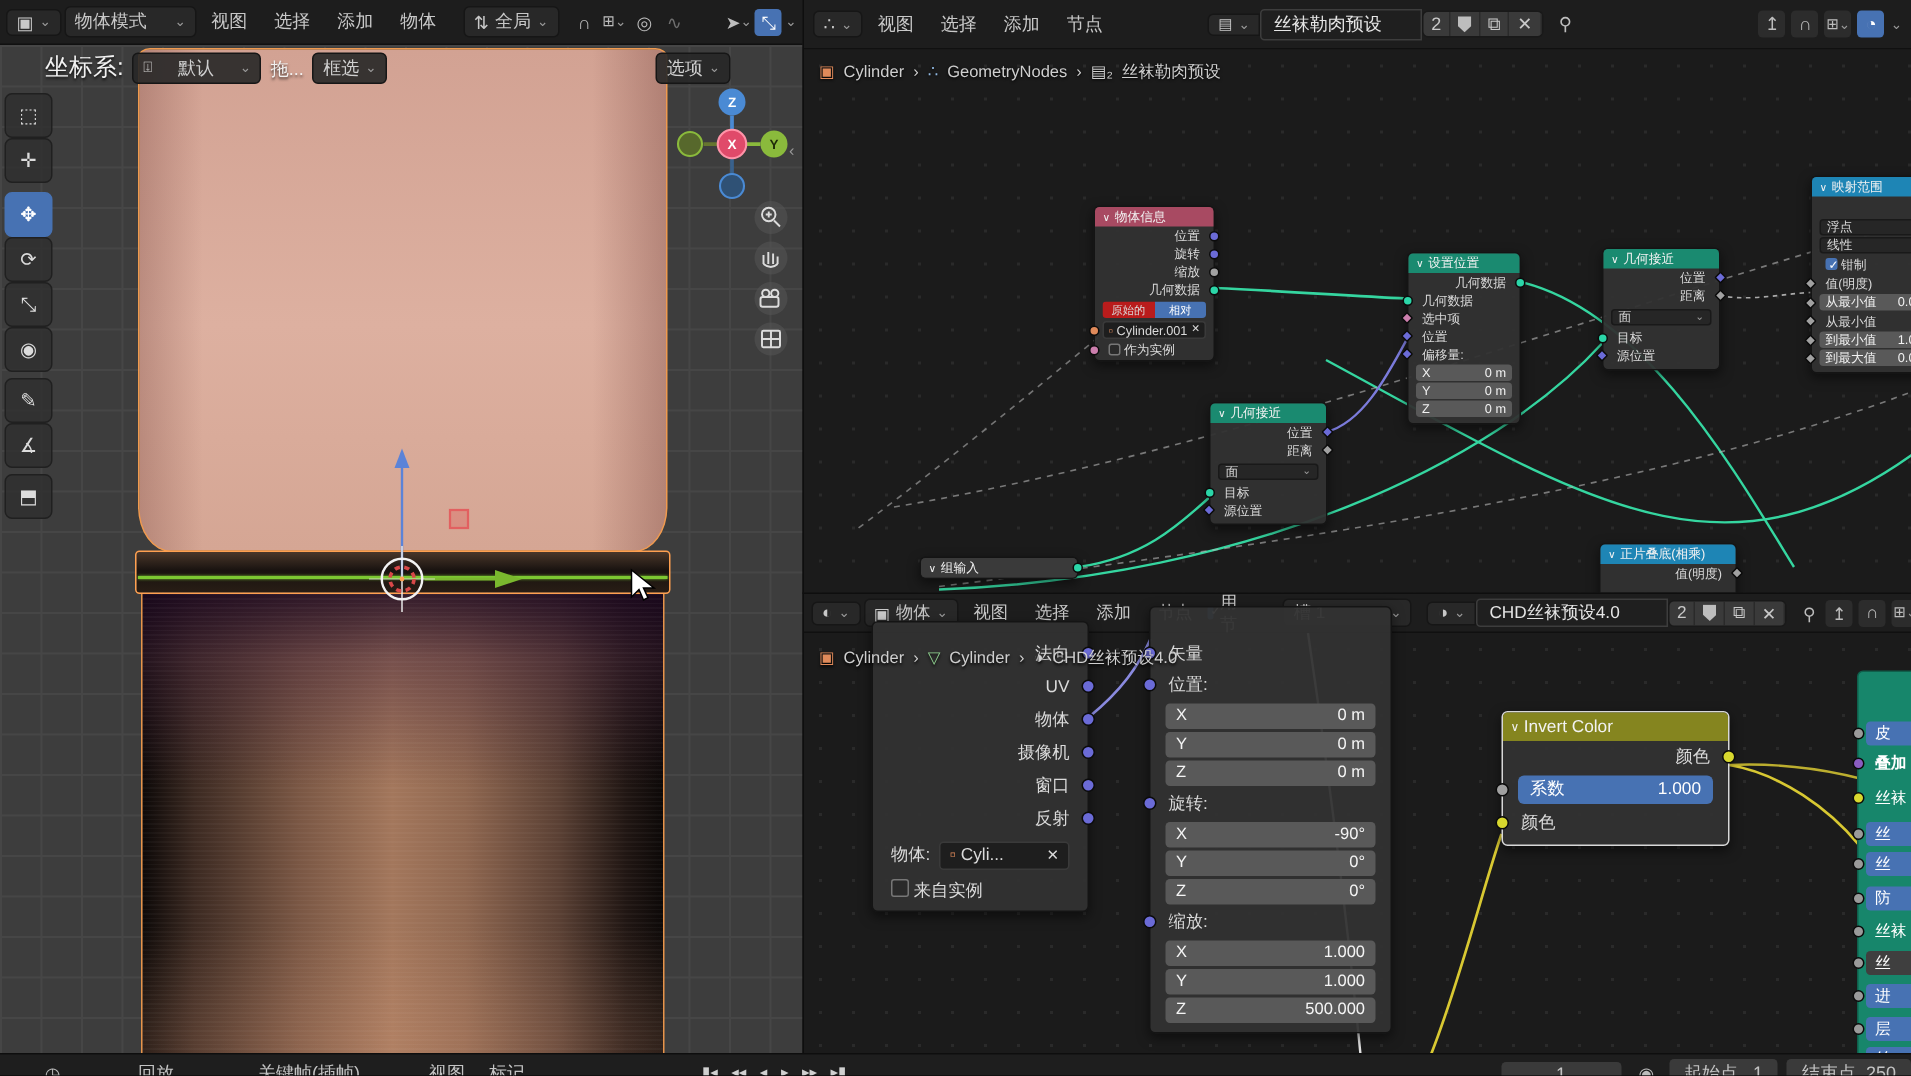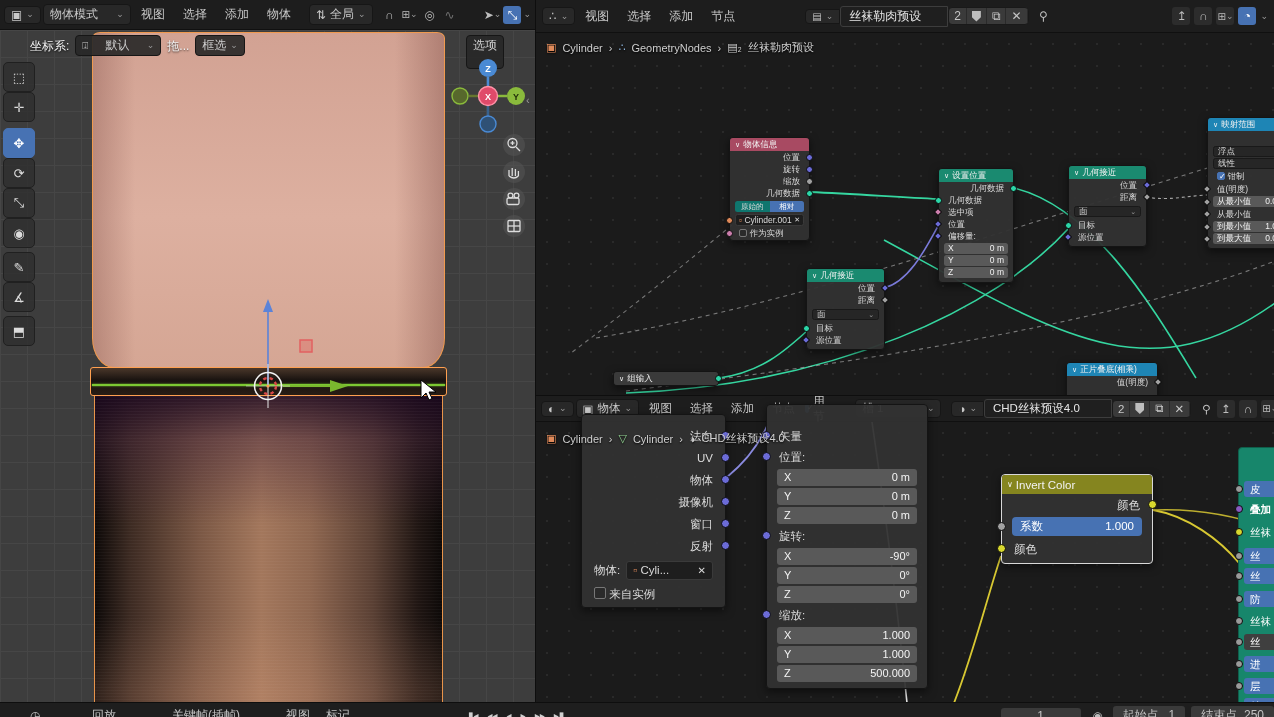--- a/index.html
+++ b/index.html
@@ -107,33 +107,33 @@
     </div>
 
     <div id="vp">
 
       <div id="skin"></div>
       <div id="band"></div>
       <div id="leg"></div>
       <div id="greenline"></div>
 
       <div class="float" style="left:30px;top:5px;">
-        <span class="ovtxt" style="font-size:12px;">坐标系:</span>
+        <span class="ovtxt" style="font-size:16px;">坐标系:</span>
         <span class="dd" style="min-width:86px;justify-content:space-between;background:#282828e8;">
             <span style="font-size:10px;">⍗</span>
             <span>默认</span>
             <span class="chev">⌄</span>
           </span>
         <span class="ovtxt" style="font-size:12px;">拖...</span>
         <span class="dd" style="background:#282828e8;">
             <span>框选</span>
             <span class="chev">⌄</span>
           </span>
       </div>
-      <span class="dd" style="position:absolute;right:31px;top:5px;background:#282828e8;flex-direction:column;">
+      <span class="dd" style="position:absolute;right:48px;top:5px;background:#282828e8;">
           <span>选项</span>
           <span class="chev">⌄</span>
         </span>
 
 
       <div style="position:absolute;left:3px;top:32px;display:flex;flex-direction:column;">
         <div class="tbtn">
             <span>⬚</span>
           </div>
         <div class="tbtn">
@@ -289,21 +289,21 @@
       <div class="node" style="left:193px;top:104px;width:81px;">
         <div class="nhdr" style="background:#a84a62;">
             <span style="font-size:7px;">∨</span>
             <span>物体信息</span>
           </div>
         <div class="nrow out"><span>位置</span><span class="sock r" style="background:#6b6bd7;"></span></div>
         <div class="nrow out"><span>旋转</span><span class="sock r" style="background:#6b6bd7;"></span></div>
         <div class="nrow out"><span>缩放</span><span class="sock r" style="background:#a1a1a1;"></span></div>
         <div class="nrow out"><span>几何数据</span><span class="sock r" style="background:#2bd6a8;"></span></div>
         <div style="display:flex;margin:2px 5px;border-radius:2.5px;overflow:hidden;">
-          <span style="flex:1;background:#0f766e;text-align:center;height:11px;line-height:11px;font-size:7.5px;">原始的</span>
+          <span style="flex:1;background:#b91c1c;text-align:center;height:11px;line-height:11px;font-size:7.5px;">原始的</span>
           <span style="flex:1;background:#4772b3;color:#fff;text-align:center;height:11px;line-height:11px;font-size:7.5px;">相对</span>
         </div>
         <div class="nrow" style="height:13px;">
           <span class="sock l" style="background:#e08a5a;top:3px;"></span>
           <span style="position:absolute;left:5px;right:5px;top:0;background:#1e1e1e;border:1px solid #3a3a3a;border-radius:2.5px;height:12px;line-height:10px;padding:0 3px;display:flex;justify-content:space-between;">
               <span><span style="color:#e08a5a;">▫</span> <span>Cylinder.001</span></span>
               <span style="font-size:7px;">✕</span>
             </span>
         </div>
         <div class="nrow" style="height:13px;">

